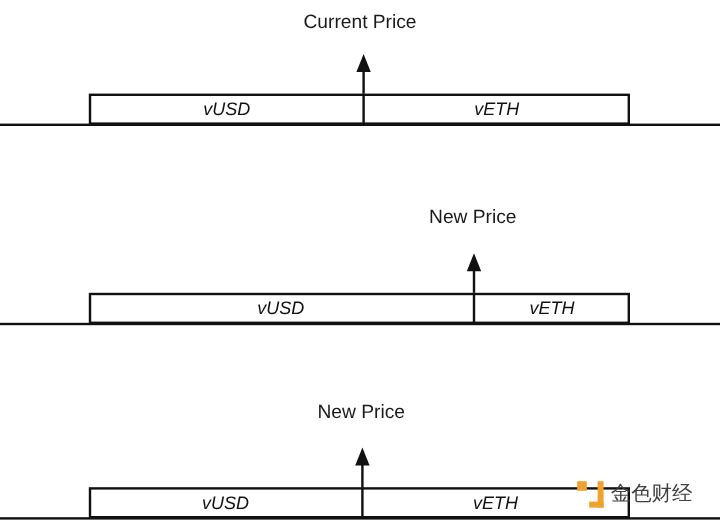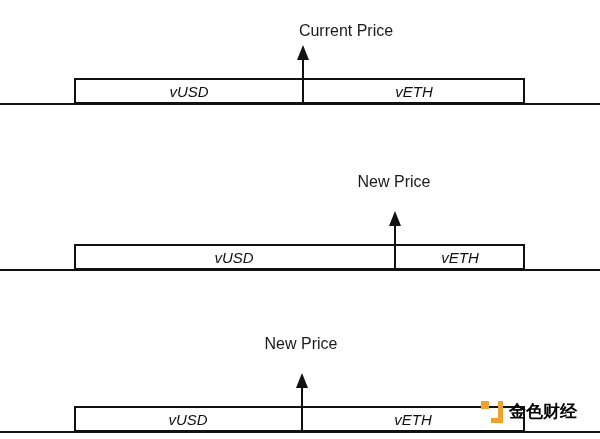--- a/index.html
+++ b/index.html
@@ -111,33 +111,33 @@
     left: 10px;
     top: 0;
     width: 12px;
     height: 22px;
     border-right: 5px solid #F0A22E;
     border-bottom: 5px solid #F0A22E;
     box-sizing: border-box;
   }
   .wm-text {
     font-size: 17px;
-    font-weight: bold;
-    color: #000000;
+    font-weight: normal;
+    color: #404040;
     letter-spacing: 0px;
     white-space: nowrap;
   }
 </style>
 </head>
 <body>
 
 <div id="stage">
 
   <div class="panel">
-    <div class="price-caption" style="left:300px; top:22px;margin-left:46px;">Current Price</div>
+    <div class="price-caption" style="left:300px; top:10px;">Current Price</div>
 
     <div class="arrow-head" style="left:297px; top:45px;"></div>
     <div class="arrow-shaft" style="left:302px; top:58px; height:46px;"></div>
 
     <div class="bar" style="left:74px; top:78px; width:451px; height:26px;"></div>
 
     <div class="divider" style="left:302px; top:78px; height:26px;"></div>
 
     <div class="baseline" style="top:103px;"></div>
 

